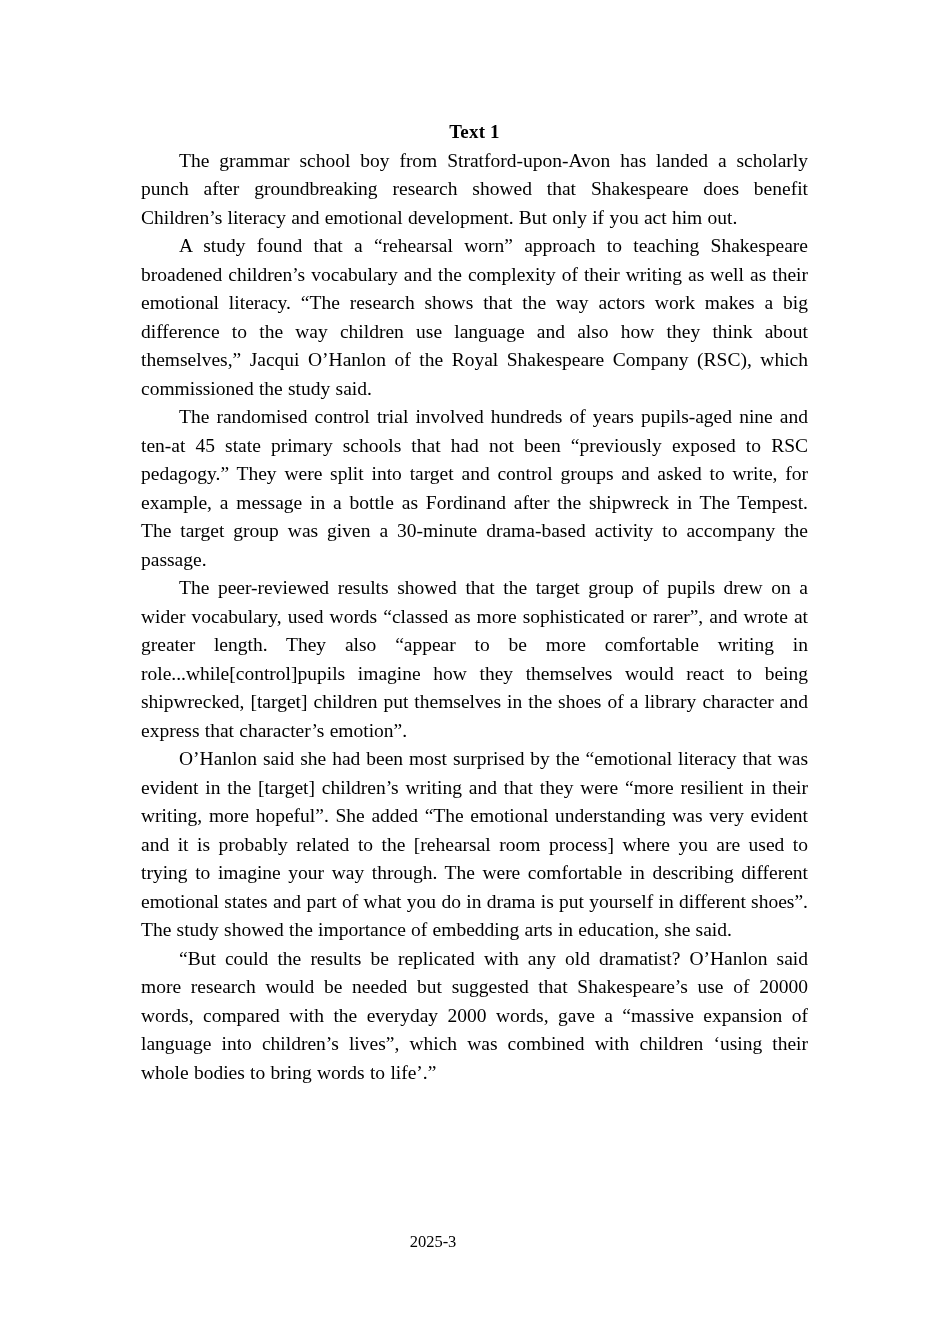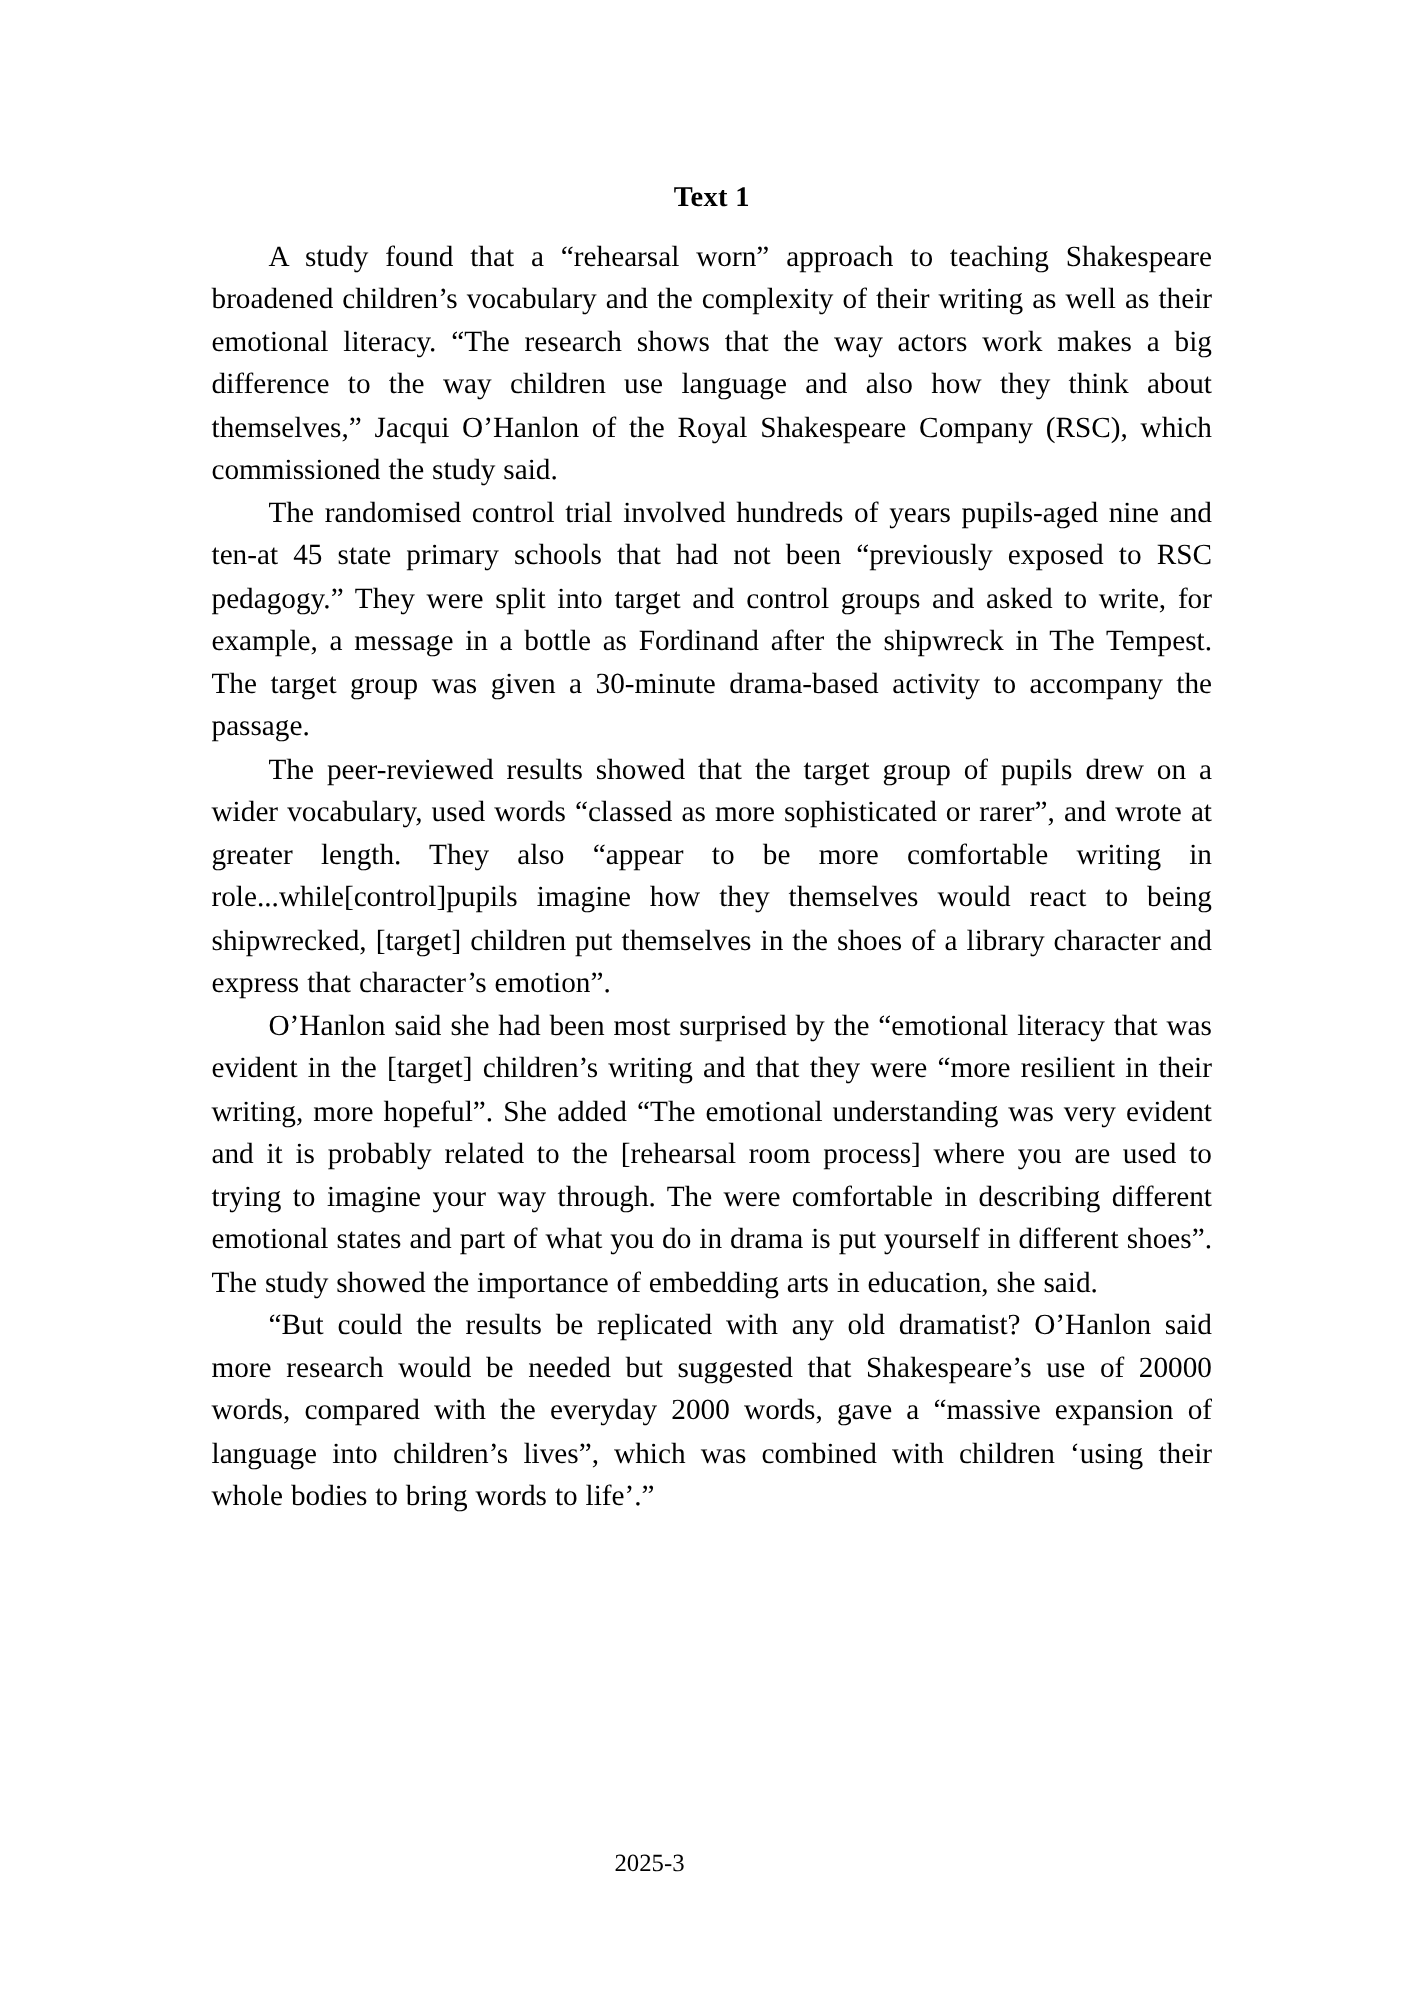--- a/index.html
+++ b/index.html
@@ -25,21 +25,21 @@
     position: absolute;
     left: 141px;
     top: 118px;
     width: 667px;
   }
   .doc-title {
     font-size: 19px;
     font-weight: bold;
     text-align: center;
     line-height: 28.5px;
-    margin: 0 0 11px 0;
+    margin: 0 0 0 0;
     letter-spacing: 0.2px;
   }
   .para {
     font-size: 19.5px;
     line-height: 28.5px;
     text-align: justify;
     text-justify: inter-word;
     margin: 0;
     text-indent: 38px;
     word-spacing: 0.4px;
@@ -57,20 +57,21 @@
 </style>
 </head>
 <body>
 
 <div class="page">
 
   <div class="content">
 
     <h1 class="doc-title">Text 1</h1>
 
+    <p class="para">The grammar school boy from Stratford-upon-Avon has landed a scholarly punch after groundbreaking research showed that Shakespeare does benefit Children’s literacy and emotional development. But only if you act him out.</p>
 
     <p class="para">A study found that a “rehearsal worn” approach to teaching Shakespeare broadened children’s vocabulary and the complexity of their writing as well as their emotional literacy. “The research shows that the way actors work makes a big difference to the way children use language and also how they think about themselves,” Jacqui O’Hanlon of the Royal Shakespeare Company (RSC), which commissioned the study said.</p>
 
     <p class="para">The randomised control trial involved hundreds of years pupils-aged nine and ten-at 45 state primary schools that had not been “previously exposed to RSC pedagogy.” They were split into target and control groups and asked to write, for example, a message in a bottle as Fordinand after the shipwreck in The Tempest. The target group was given a 30-minute drama-based activity to accompany the passage.</p>
 
     <p class="para">The peer-reviewed results showed that the target group of pupils drew on a wider vocabulary, used words “classed as more sophisticated or rarer”, and wrote at greater length. They also “appear to be more comfortable writing in role...while[control]pupils imagine how they themselves would react to being shipwrecked, [target] children put themselves in the shoes of a library character and express that character’s emotion”.</p>
 
 
     <p class="para">O’Hanlon said she had been most surprised by the “emotional literacy that was evident in the [target] children’s writing and that they were “more resilient in their writing, more hopeful”. She added “The emotional understanding was very evident and it is probably related to the [rehearsal room process] where you are used to trying to imagine your way through. The were comfortable in describing different emotional states and part of what you do in drama is put yourself in different shoes”. The study showed the importance of embedding arts in education, she said.</p>
 

